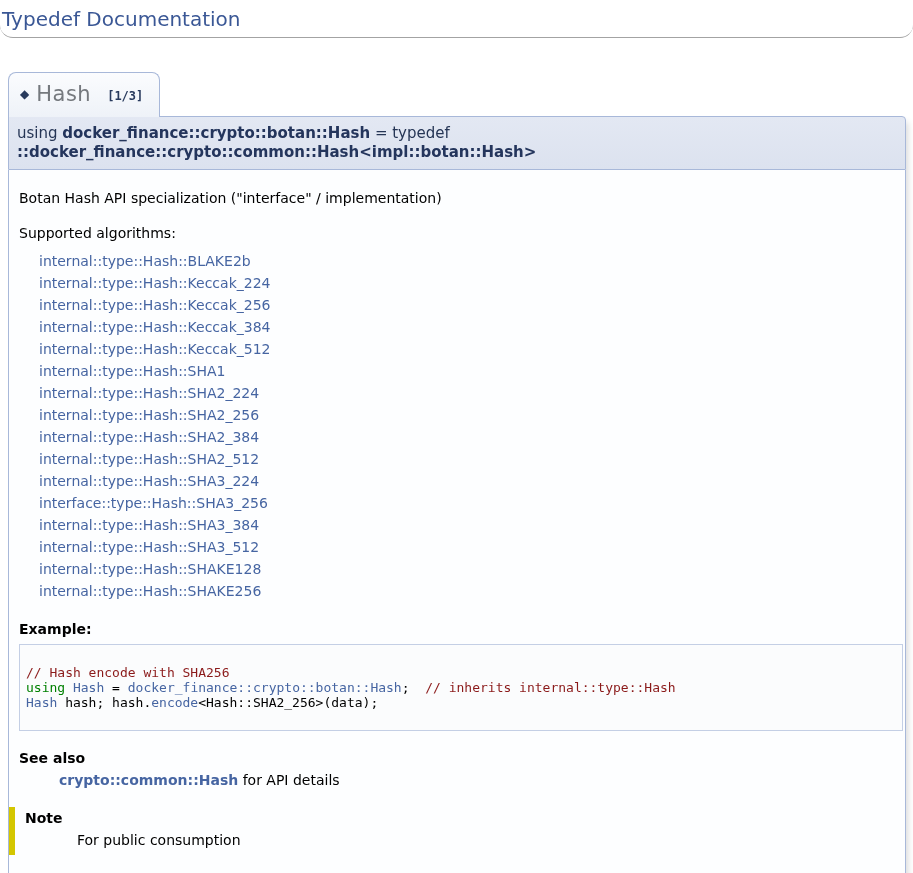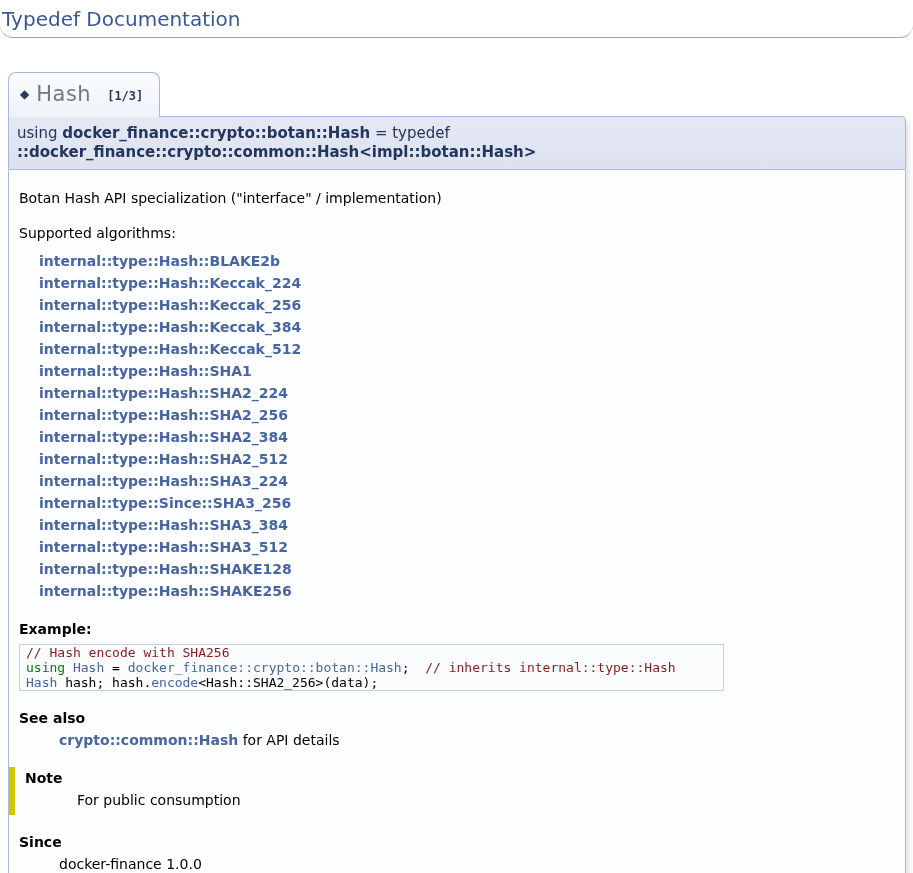--- a/index.html
+++ b/index.html
@@ -96,40 +96,40 @@
     color: #4665A2;
     font-weight: bold;
     text-decoration: none;
     cursor: pointer;
   }
 
   .algo-list { margin: -9px 0 0 20px; }
   .algo-list a {
     display: block;
     color: #4665A2;
-    font-weight: bold;
+    font-weight: normal;
     line-height: 22px;
     text-decoration: none;
     cursor: pointer;
   }
 
   dl { margin: 18px 0 14px 0; }
   dt { font-weight: bold; }
   dd { margin: 4px 0 0 40px; }
 
   
   .fragment {
     font-family: "DejaVu Sans Mono", "Liberation Mono", monospace;
     font-size: 13px;
     line-height: 15px;
     background: #FBFCFD;
     border: 1px solid #C4CFE5;
-    padding: 0 6px;
+    padding: 20px 6px;
     margin: -8px 0 6px 0;
-    width: 705px;
+    width: 884px;
   }
   .code-line { white-space: pre; }
   .tok-plain   { color: #000000; }
   .tok-comment { color: #8B1A1A; }
   .tok-keyword { color: #008000; }
   .tok-link    { color: #4665A2; cursor: pointer; }
 
   
   dl.note {
     margin-left: -10px;
@@ -164,21 +164,21 @@
           <a>internal::type::Hash::Keccak_224</a>
           <a>internal::type::Hash::Keccak_256</a>
           <a>internal::type::Hash::Keccak_384</a>
           <a>internal::type::Hash::Keccak_512</a>
           <a>internal::type::Hash::SHA1</a>
           <a>internal::type::Hash::SHA2_224</a>
           <a>internal::type::Hash::SHA2_256</a>
           <a>internal::type::Hash::SHA2_384</a>
           <a>internal::type::Hash::SHA2_512</a>
           <a>internal::type::Hash::SHA3_224</a>
-          <a>internal::type::Since::SHA3_256</a>
+          <a>interface::type::Hash::SHA3_256</a>
           <a>internal::type::Hash::SHA3_384</a>
           <a>internal::type::Hash::SHA3_512</a>
           <a>internal::type::Hash::SHAKE128</a>
           <a>internal::type::Hash::SHAKE256</a>
         </div>
 
       <dl>
         <dt>Example:</dt>
       </dl>
 

